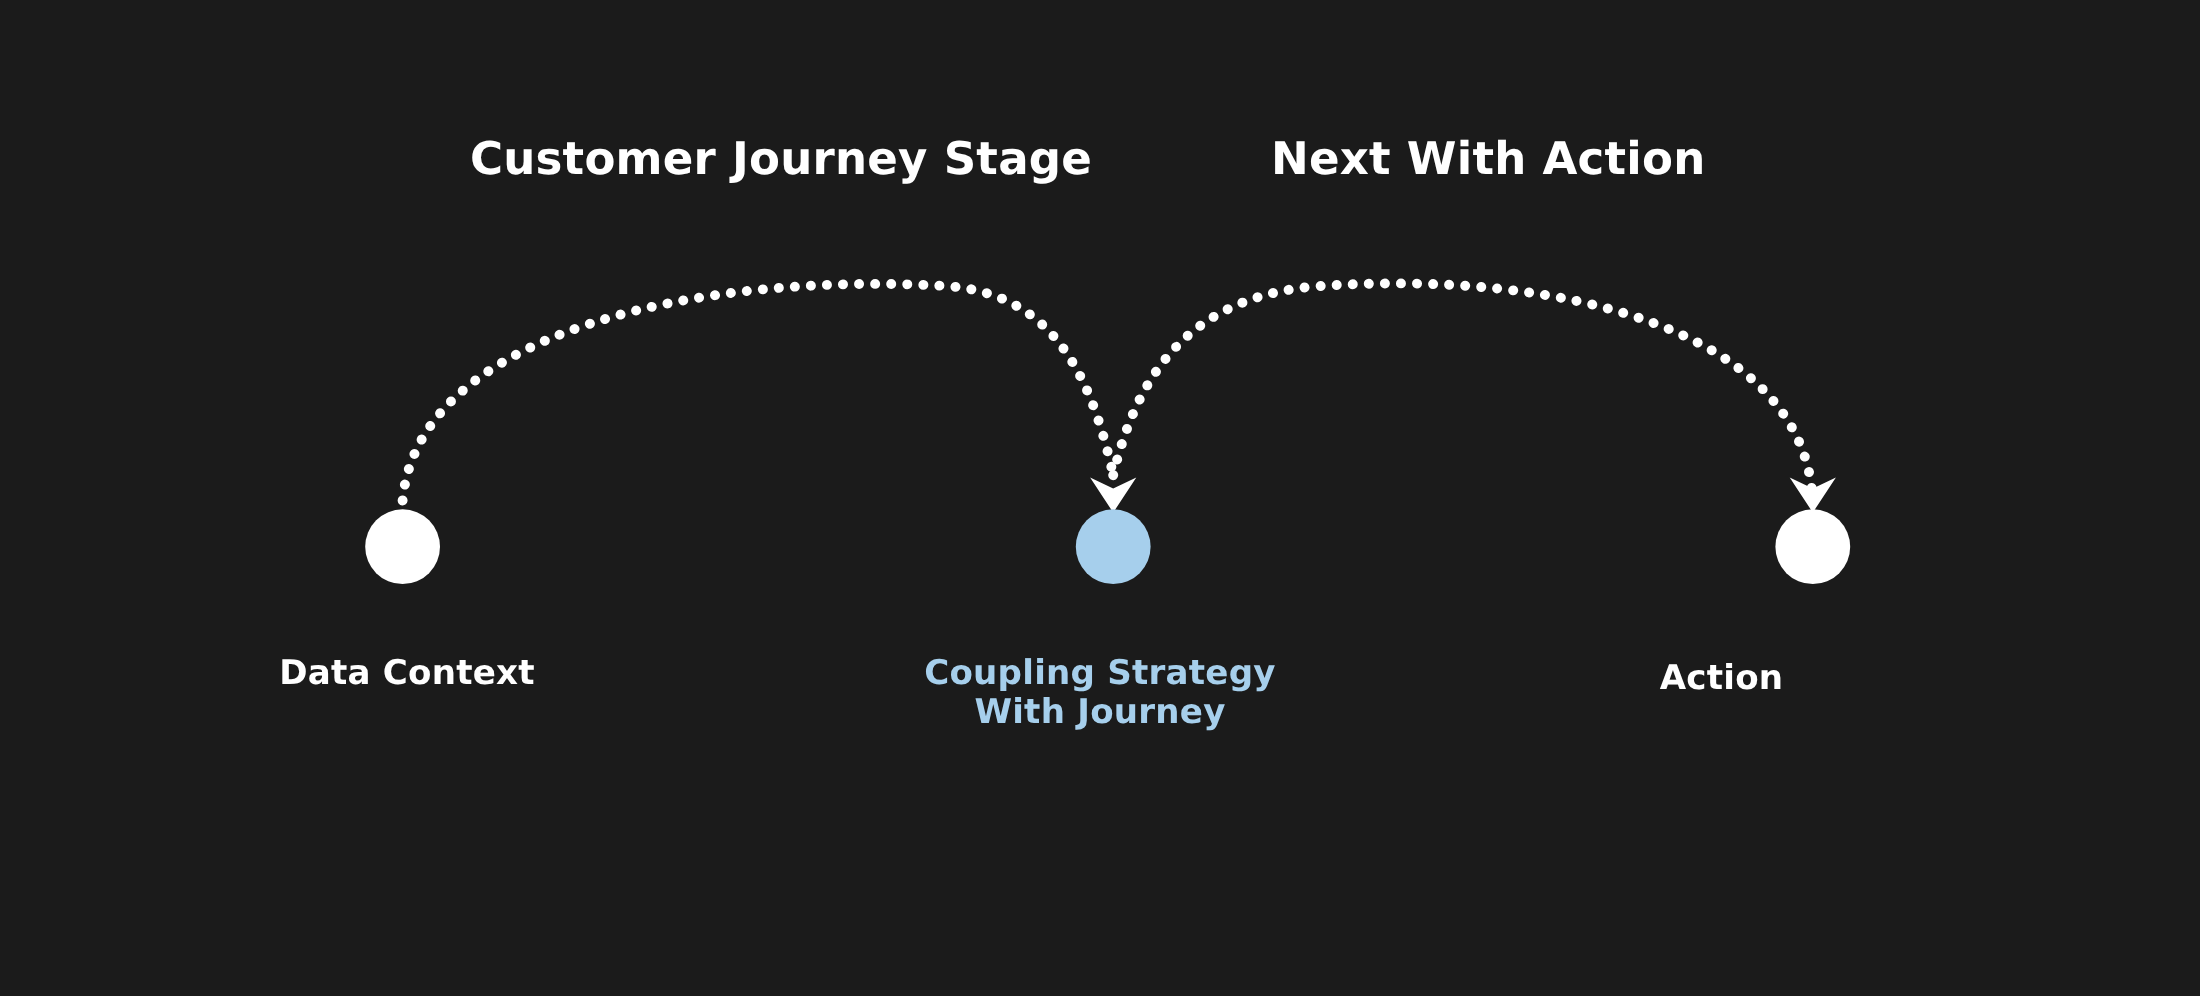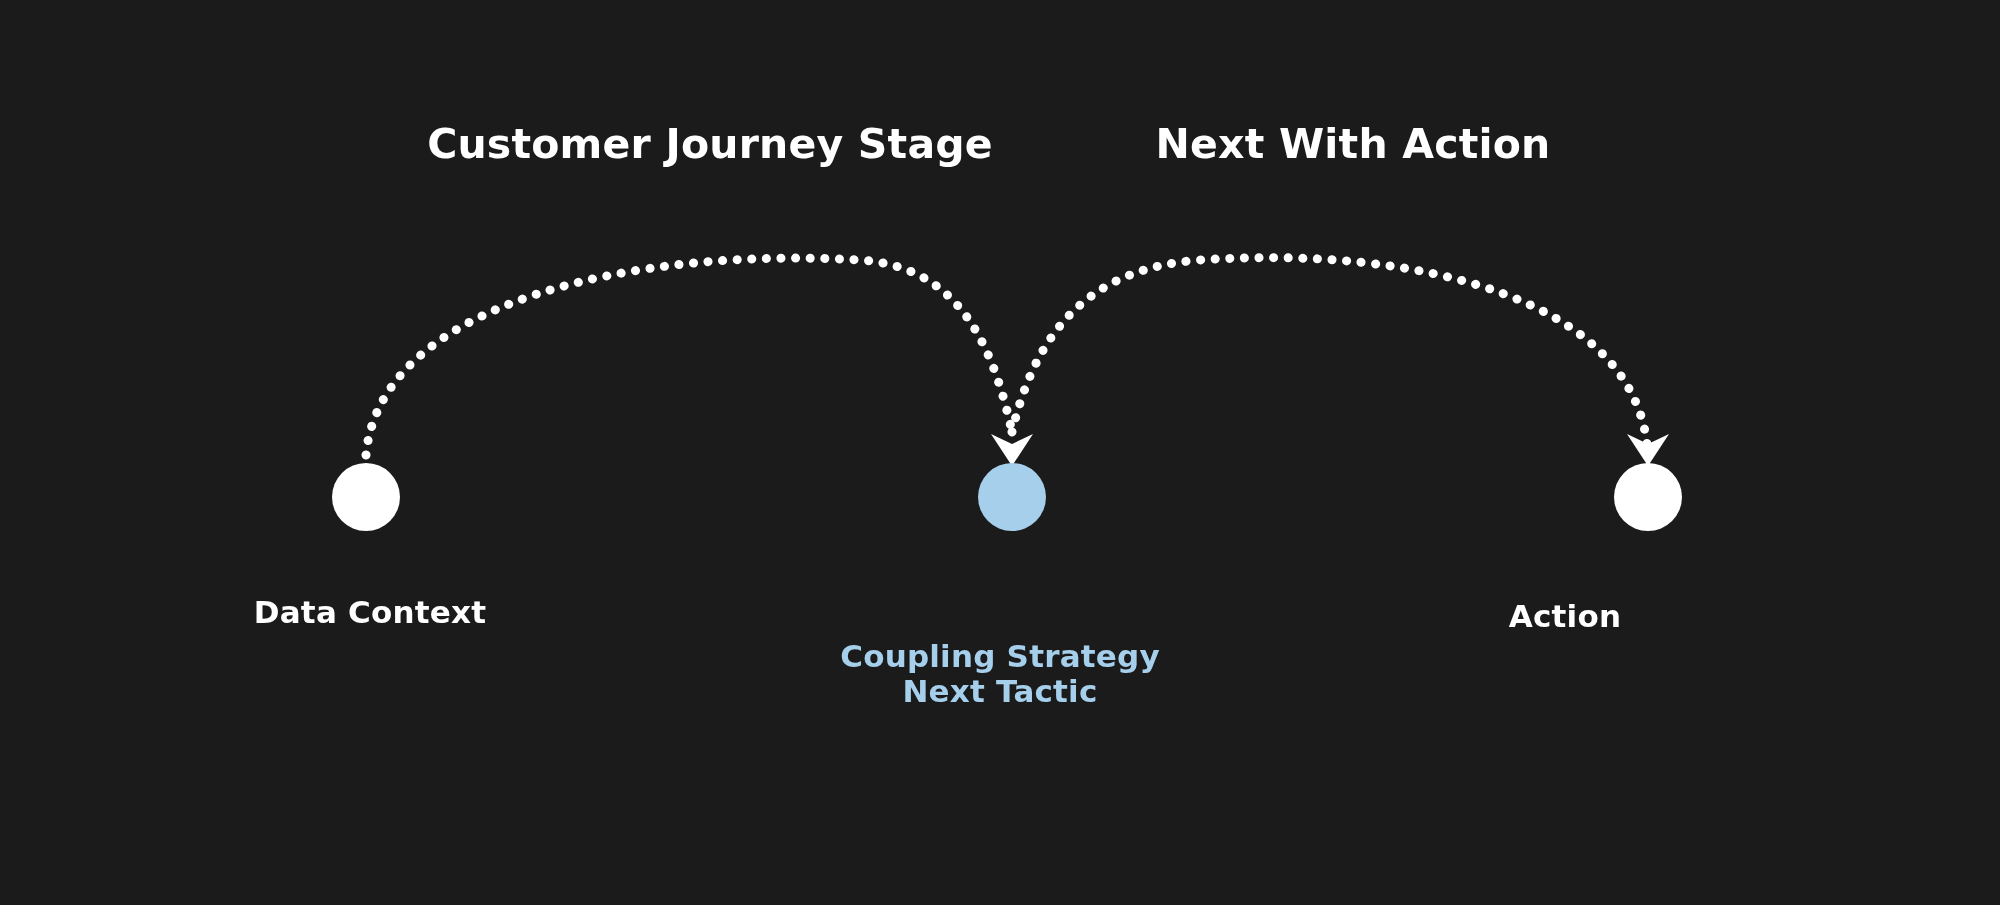--- a/index.html
+++ b/index.html
@@ -67,21 +67,20 @@
   #label-data-context {
     left: 370px;
     top: 595px;
     transform: translateX(-50%);
   }
   #label-coupling-strategy {
     left: 1000px;
     top: 595px;
     transform: translateX(-50%);
     width: 420px;
-    margin-top: 44px;
   }
   #label-action {
     left: 1565px;
     top: 599px;
     transform: translateX(-50%);
   }
 </style>
 </head>
 <body>
 
@@ -103,18 +102,18 @@
   </svg>
 
   <div class="diagram-label edge-label" id="label-customer-journey-stage">Customer Journey Stage</div>
 
   <div class="diagram-label edge-label" id="label-next-best-action">Next With Action</div>
 
   <div class="diagram-label node-label" id="label-data-context">Data Context</div>
 
   <div class="diagram-label node-label accent" id="label-coupling-strategy">
     <span>Coupling Strategy</span><br>
-    <span>Next Tactic</span>
+    <span>With Journey</span>
   </div>
 
   <div class="diagram-label node-label" id="label-action">Action</div>
 
 </div>
 
 </body></html>

